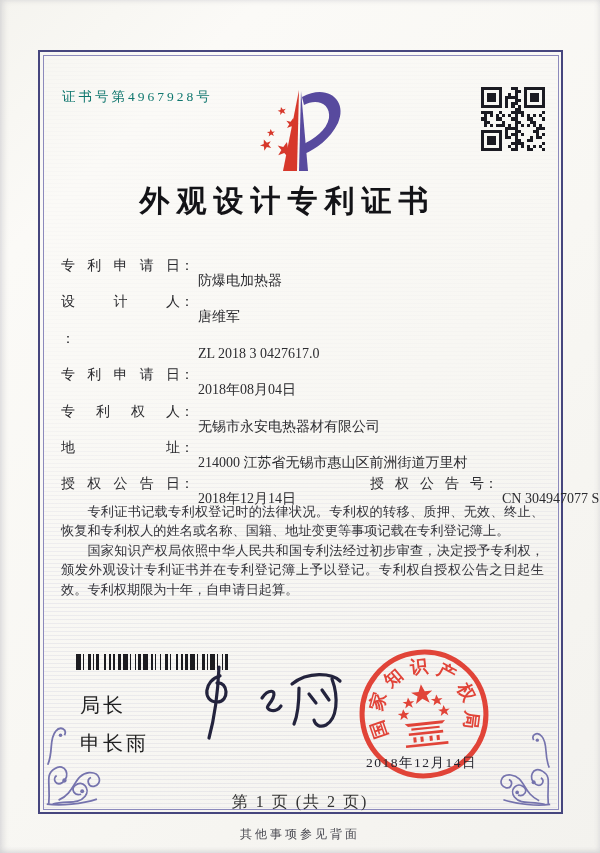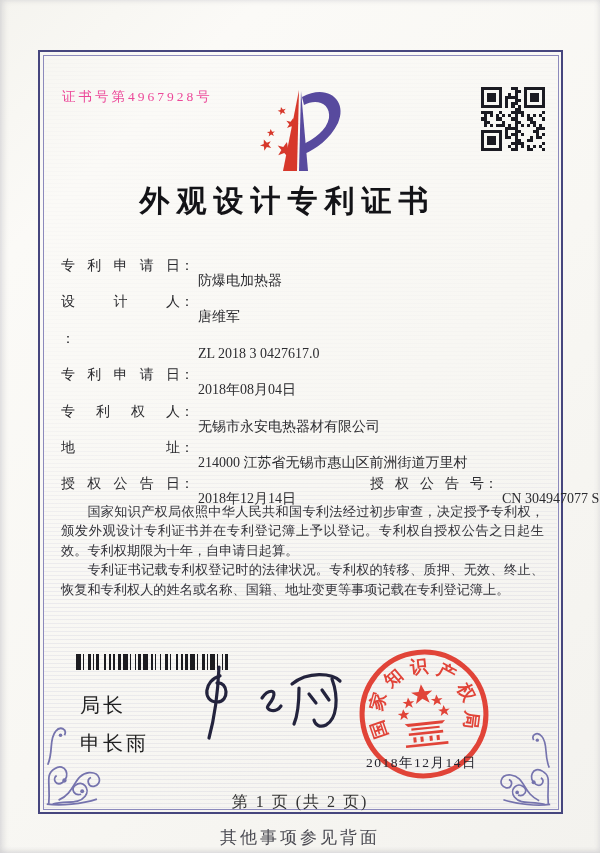--- a/index.html
+++ b/index.html
@@ -11,21 +11,21 @@
   }
   body::after{content:"";position:absolute;inset:0;pointer-events:none;
     box-shadow:inset 3px 0 6px rgba(90,90,110,.18), inset -2px -2px 5px rgba(120,120,140,.10);}
   .frame{position:absolute;left:38px;top:50px;width:521px;height:760px;
     border:2.5px solid var(--border-blue,#46467e);}
   .frame .inner{position:absolute;inset:2.5px;border:1px solid #8c8abc;}
   .guilloche{position:absolute;inset:4px;pointer-events:none;
     background:repeating-linear-gradient(0deg, rgba(142,140,188,.13) 0 1px, transparent 1px 4px);
     -webkit-mask-image:linear-gradient(180deg, rgba(0,0,0,.25) 0 45%, rgba(0,0,0,.9) 70%, rgba(0,0,0,1) 100%);
             mask-image:linear-gradient(180deg, rgba(0,0,0,.25) 0 45%, rgba(0,0,0,.9) 70%, rgba(0,0,0,1) 100%);}
-  .cert-no{position:absolute;left:62px;top:88px;font-size:13.5px;letter-spacing:3px;color:#ec4899;}
+  .cert-no{position:absolute;left:62px;top:88px;font-size:13.5px;letter-spacing:3px;color:#0f766e;}
   .logo{position:absolute;left:252px;top:82px;width:100px;height:94px;}
   .qr{position:absolute;left:481px;top:87px;width:64px;height:64px;}
   .title{position:absolute;left:0;top:181px;width:575px;text-align:center;
     font-size:30px;font-weight:bold;letter-spacing:7px;color:#131317;}
   .fields{position:absolute;left:61px;top:256px;width:482px;font-size:14px;}
   .frow{display:flex;height:36.4px;align-items:flex-start;line-height:20px;white-space:nowrap;}
   .lab{display:inline-flex;width:133px;flex:none;}
   .lab2{width:128px;margin-left:54px;}
   .lab-t{flex:1;text-align:justify;text-align-last:justify;}
   .val{margin-left:4px;margin-top:15px;}
@@ -40,21 +40,21 @@
   .sig{position:absolute;left:182px;top:662px;width:175px;height:85px;z-index:3;}
   .seal{position:absolute;left:355px;top:645px;width:138px;height:138px;z-index:2;
     transform:rotate(-6deg);opacity:.93;}
   .seal text{font-size:17.5px;font-weight:bold;fill:var(--seal-red,#e0372b);
     font-family:"Liberation Serif","DejaVu Serif",serif;}
   .seal-date{position:absolute;left:366px;top:754px;font-size:13.5px;letter-spacing:1.5px;
     color:#26262e;z-index:4;}
   .page-info{position:absolute;left:0;top:792px;width:600px;text-align:center;
     font-size:16px;letter-spacing:2px;color:#333;}
   .back-note{position:absolute;left:0;top:826px;width:600px;text-align:center;
-    font-size:17px;letter-spacing:3px;color:#4a4a52;}
+    font-size:12px;letter-spacing:3px;color:#4a4a52;}
   .flourish{position:absolute;z-index:1;}
   .fl-l{left:42px;top:690px;width:100px;height:118px;}
   .fl-r{left:460px;top:698px;width:96px;height:110px;transform:scaleX(-1);}
 </style>
 </head>
 <body>
 
 <div class="frame">
   <div class="inner"></div>
   <div class="guilloche"></div>
@@ -344,22 +344,22 @@
     <span class="val w">2018年12月14日</span>
     <span class="lab lab2">
         <span class="lab-t">授权公告号</span>
         <span>：</span>
       </span>
     <span class="val">CN 304947077 S</span>
   </div>
 </div>
 
 <div class="paras">
+  <p>专利证书记载专利权登记时的法律状况。专利权的转移、质押、无效、终止、恢复和专利权人的姓名或名称、国籍、地址变更等事项记载在专利登记簿上。</p>
   <p>国家知识产权局依照中华人民共和国专利法经过初步审查，决定授予专利权，颁发外观设计专利证书并在专利登记簿上予以登记。专利权自授权公告之日起生效。专利权期限为十年，自申请日起算。</p>
-  <p>专利证书记载专利权登记时的法律状况。专利权的转移、质押、无效、终止、恢复和专利权人的姓名或名称、国籍、地址变更等事项记载在专利登记簿上。</p>
 </div>
 
 <svg class="barcode" id="barcode" preserveAspectRatio="none" shape-rendering="crispEdges" viewBox="0 0 92 16">
     <rect x="0" y="0" width="3" height="16" fill="#1c1c20"></rect>
     <rect x="4" y="0" width="1" height="16" fill="#1c1c20"></rect>
     <rect x="7" y="0" width="2" height="16" fill="#1c1c20"></rect>
     <rect x="10" y="0" width="1" height="16" fill="#1c1c20"></rect>
     <rect x="12" y="0" width="2" height="16" fill="#1c1c20"></rect>
     <rect x="17" y="0" width="1" height="16" fill="#1c1c20"></rect>
     <rect x="20" y="0" width="1" height="16" fill="#1c1c20"></rect>

